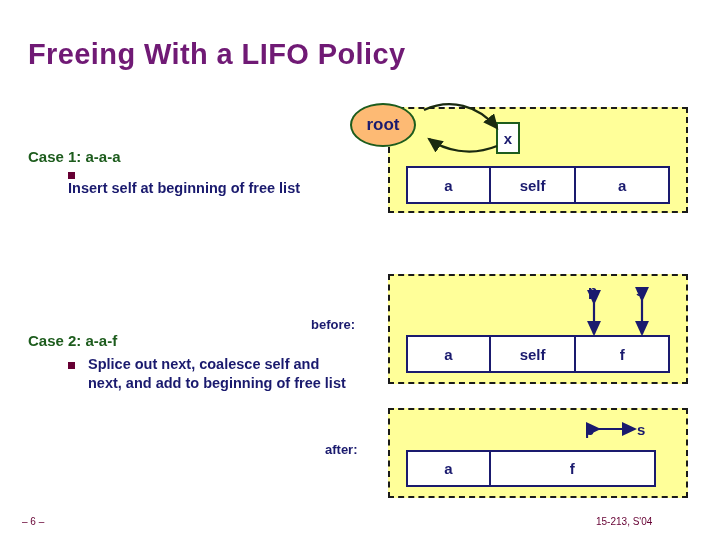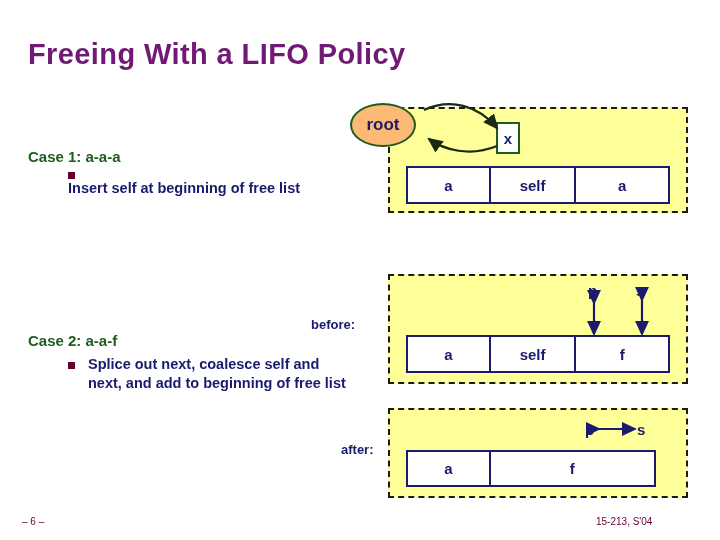--- a/index.html
+++ b/index.html
@@ -63,21 +63,21 @@
   }
 
   .side-label {
     position: absolute;
     font-size: 13px;
     font-weight: bold;
     color: #1a1a6e;
     white-space: nowrap;
   }
   #before-label { left: 311px; top: 317px; }
-  #after-label  { left: 341px; top: 442px; }
+  #after-label  { left: 325px; top: 442px; }
 
   
   .panel {
     position: absolute;
     background: #ffff99;
     border: 2px dashed #1a1a1a;
     box-sizing: border-box;
   }
   #panel-case1 { left: 388px; top: 107px; width: 300px; height: 106px; }
   #panel-before { left: 388px; top: 274px; width: 300px; height: 110px; }

